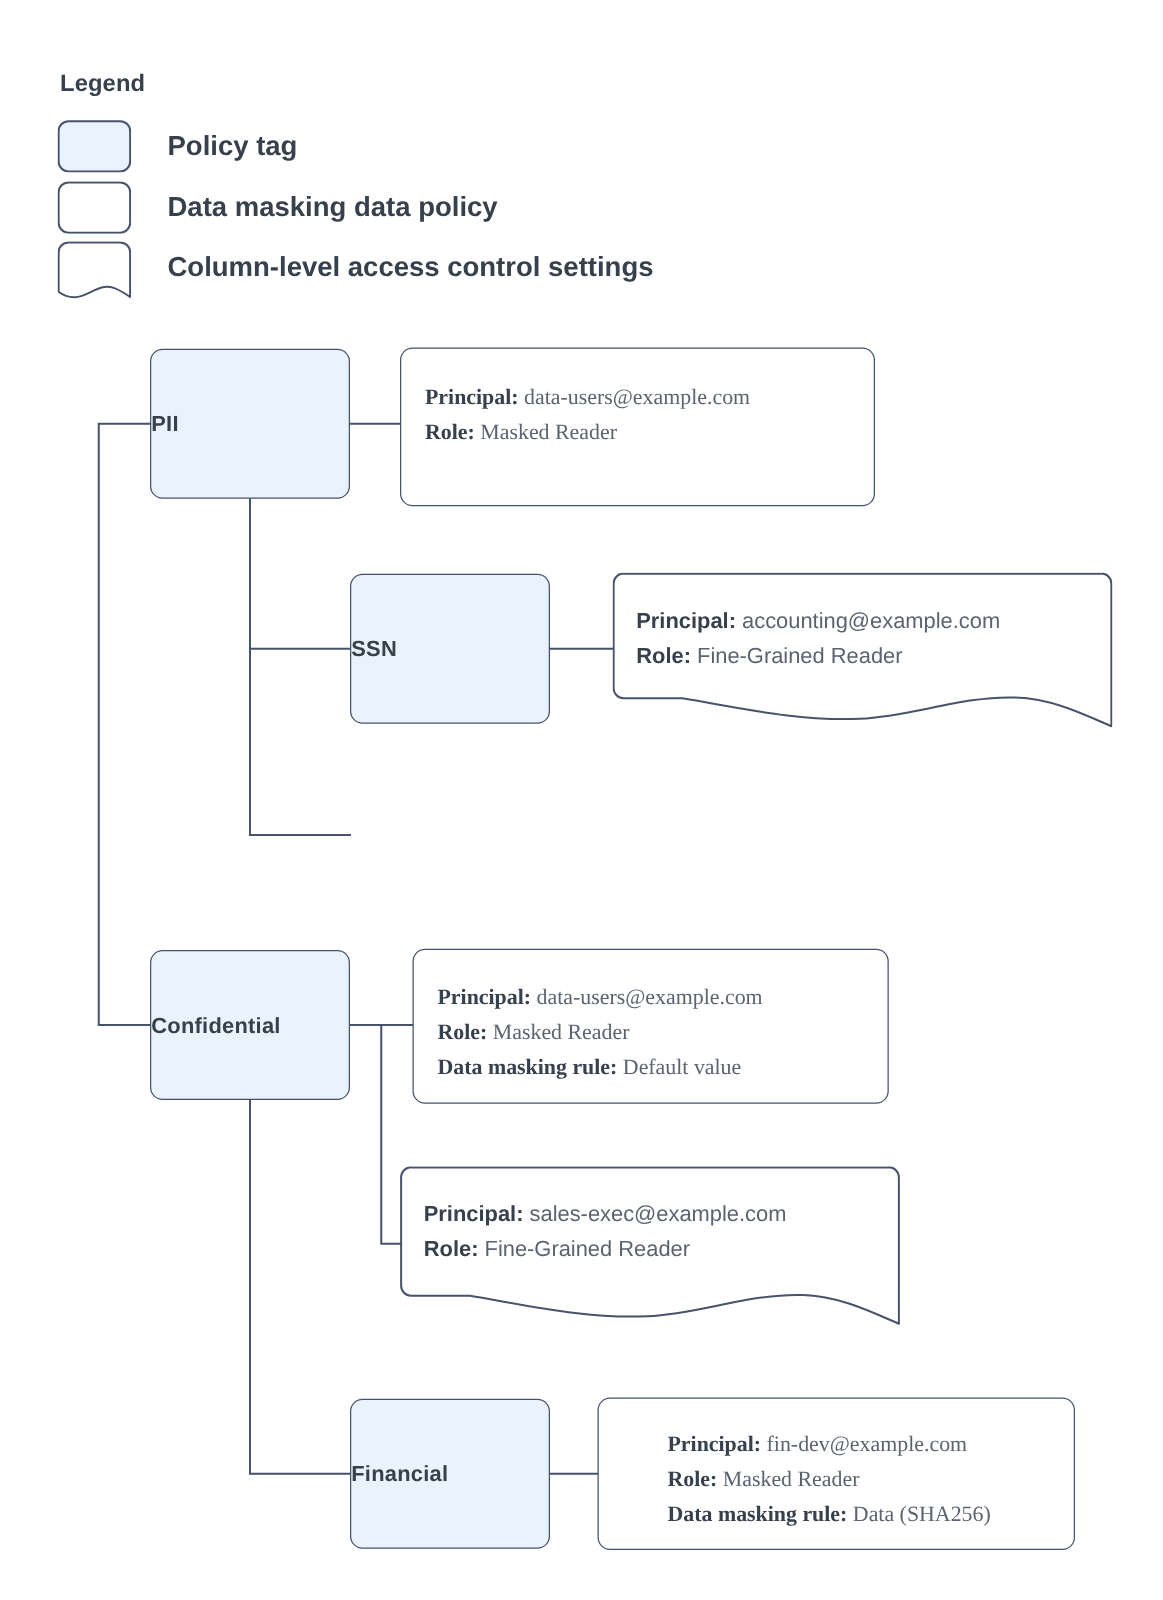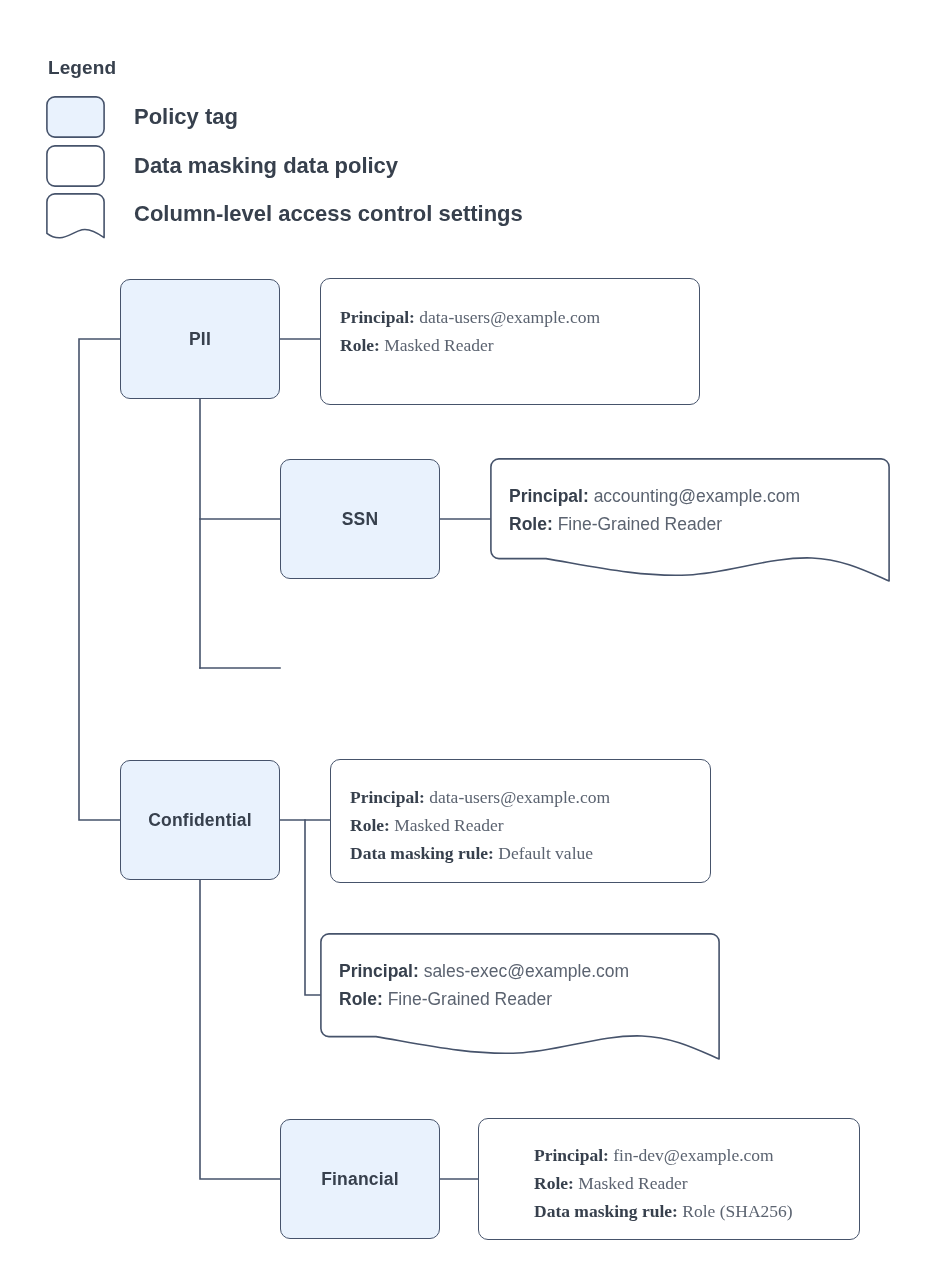--- a/index.html
+++ b/index.html
@@ -71,21 +71,21 @@
 
   
   .tag-node {
     position: absolute;
     box-sizing: border-box;
     background: #e9f2fd;
     border: 1.6px solid #46536b;
     border-radius: 10px;
     display: flex;
     align-items: center;
-    justify-content: center;
+    justify-content: flex-start;
   }
   .tag-node > span {
     font-size: 17.5px;
     font-weight: bold;
     color: #37404d;
     letter-spacing: 0.2px;
   }
 
   
   .detail-box {
@@ -290,18 +290,18 @@
       <div>
         <b>Principal:</b>
         <span>fin-dev@example.com</span>
       </div>
       <div>
         <b>Role:</b>
         <span>Masked Reader</span>
       </div>
       <div>
         <b>Data masking rule:</b>
-        <span>Role (SHA256)</span>
+        <span>Data (SHA256)</span>
       </div>
     </div>
   </div>
 
 </div>
 
 </body></html>

